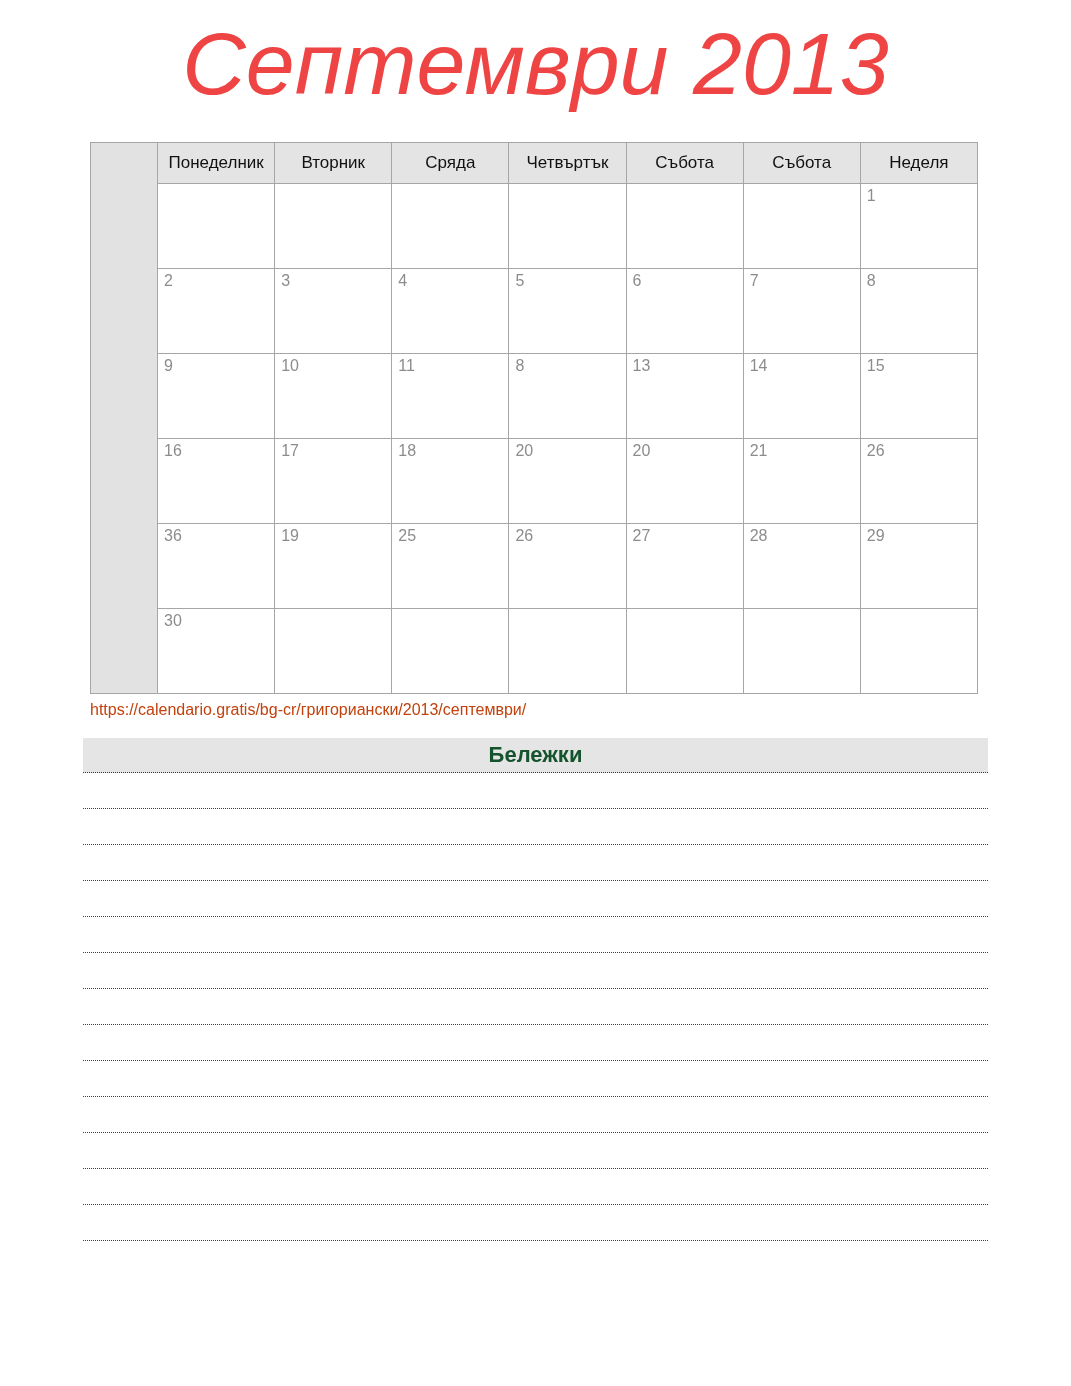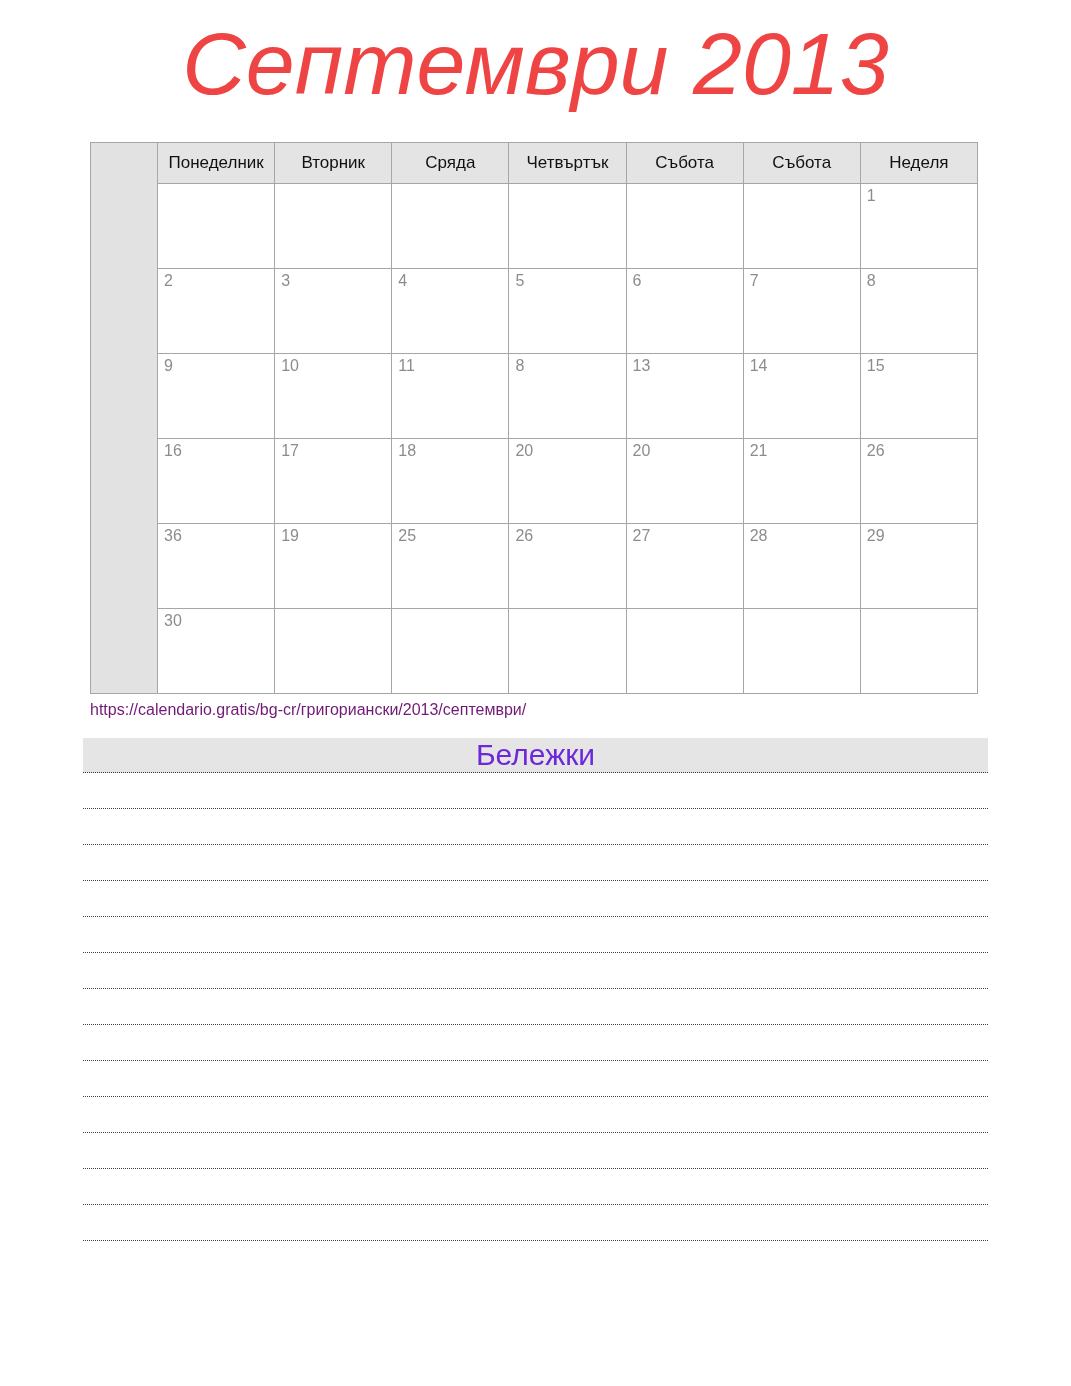--- a/index.html
+++ b/index.html
@@ -59,39 +59,39 @@
     padding: 3px 4px 0 6px;
     font-size: 16px;
     color: #8c8c8c;
   }
 
   
   .source-url {
     margin: 6px 12px 0 90px;
     font-size: 16px;
     line-height: 20px;
-    color: #701a75;
+    color: #c2410c;
   }
 
   
   .notes {
     margin: 18px 0 0 83px;
     width: 905px;
   }
   .notes-header {
     height: 35px;
     background: #e5e5e5;
     border-bottom: 1px dotted #3a3a3a;
     text-align: center;
   }
   .notes-title {
-    font-size: 30px;
+    font-size: 22px;
     line-height: 34px;
-    font-weight: 400;
-    color: #6d28d9;
+    font-weight: 700;
+    color: #14532d;
   }
   .note-line {
     height: 36px;
     border-bottom: 1px dotted #3f3f3f;
   }
 </style>
 </head>
 <body>
 
 <h1 class="page-title">Септември 2013</h1>

